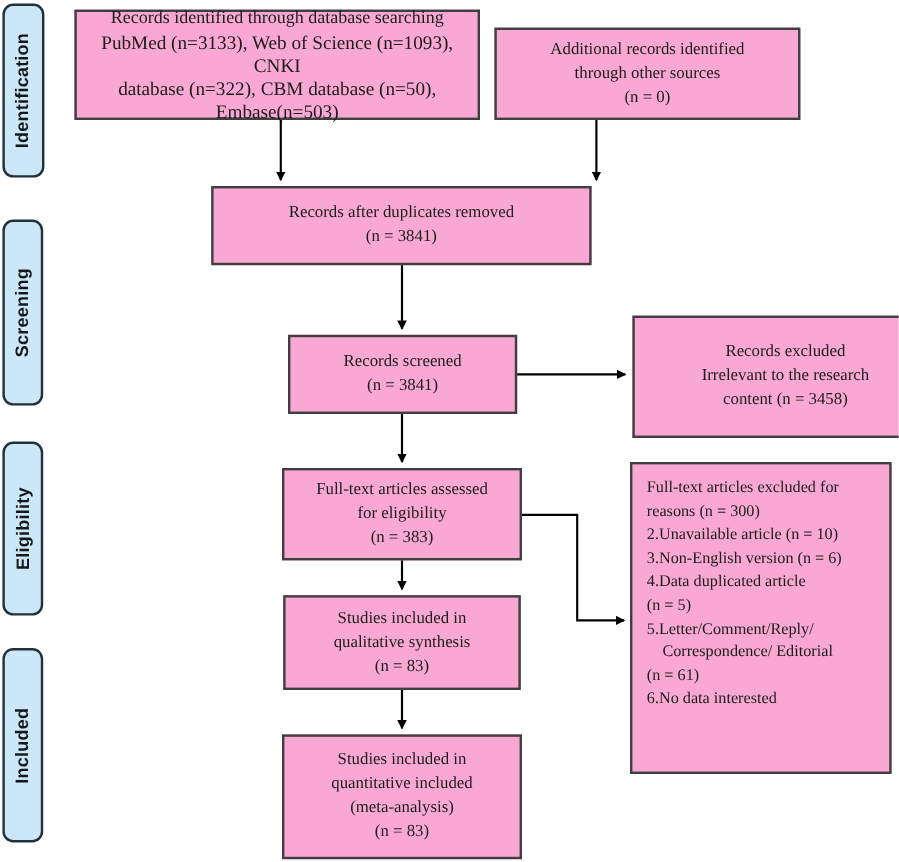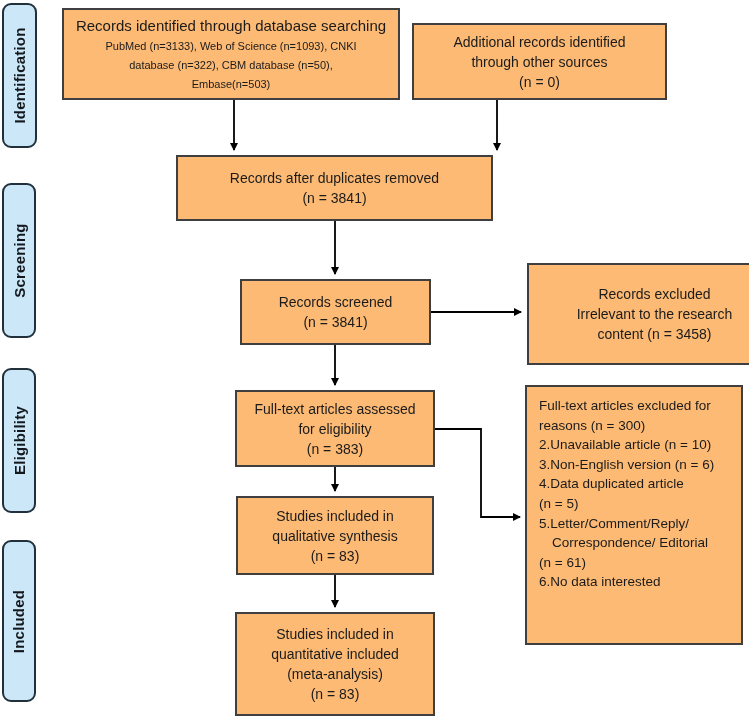--- a/index.html
+++ b/index.html
@@ -29,41 +29,42 @@
   .stage-label span {
     transform: rotate(-90deg);
     white-space: nowrap;
     font-weight: bold;
     font-size: 15px;
     letter-spacing: 0.2px;
     color: #14181c;
   }
   .box {
     position: absolute;
-    background: #fdba74;
+    background: #f9a8d4;
     border: 2px solid var(--box-border, #3f3f3f);
     box-sizing: border-box;
     font-size: 14px;
     line-height: 20px;
+    font-family: Liberation Serif, serif;
   }
   .box.center {
     display: flex;
     flex-direction: column;
     align-items: center;
     justify-content: center;
     text-align: center;
   }
   .box .ln { width: 100%; }
   .box .title {
     font-size: 15px;
     line-height: 21px;
     margin-bottom: 1px;
   }
   .box .sub {
-    font-size: 11px;
+    font-size: 16px;
     line-height: 19px;
   }
   #ft-excluded-box {
     padding: 9px 10px 6px 12px;
     font-size: 13.5px;
     line-height: 19.6px;
   }
   #ft-excluded-box .c { text-align: left; }
   #ft-excluded-box .l { text-align: left; }
   #ft-excluded-box .li { text-align: left; padding-left: 13px; }

